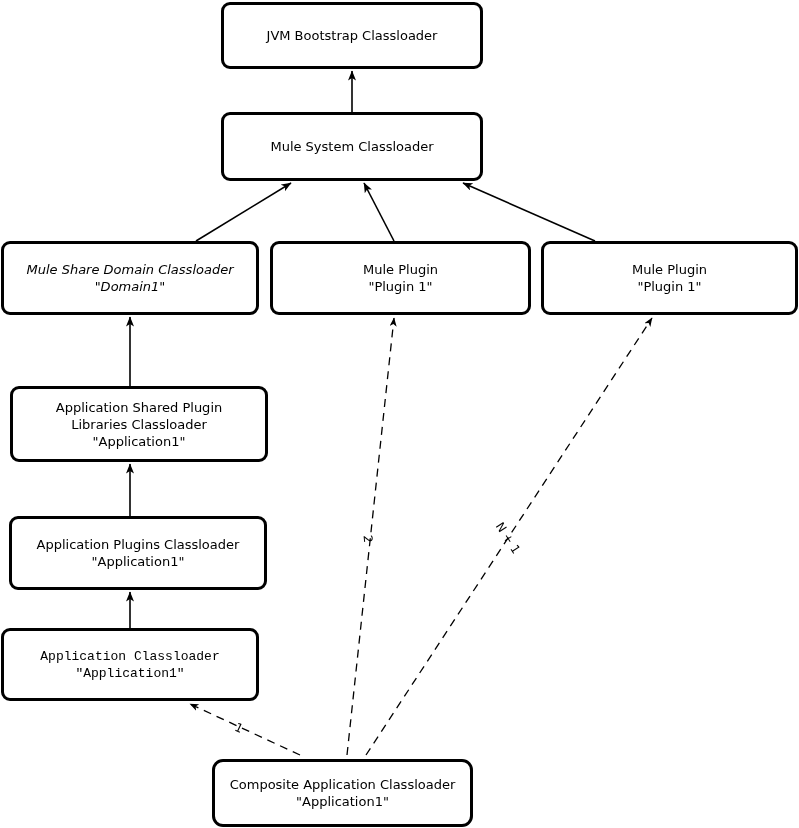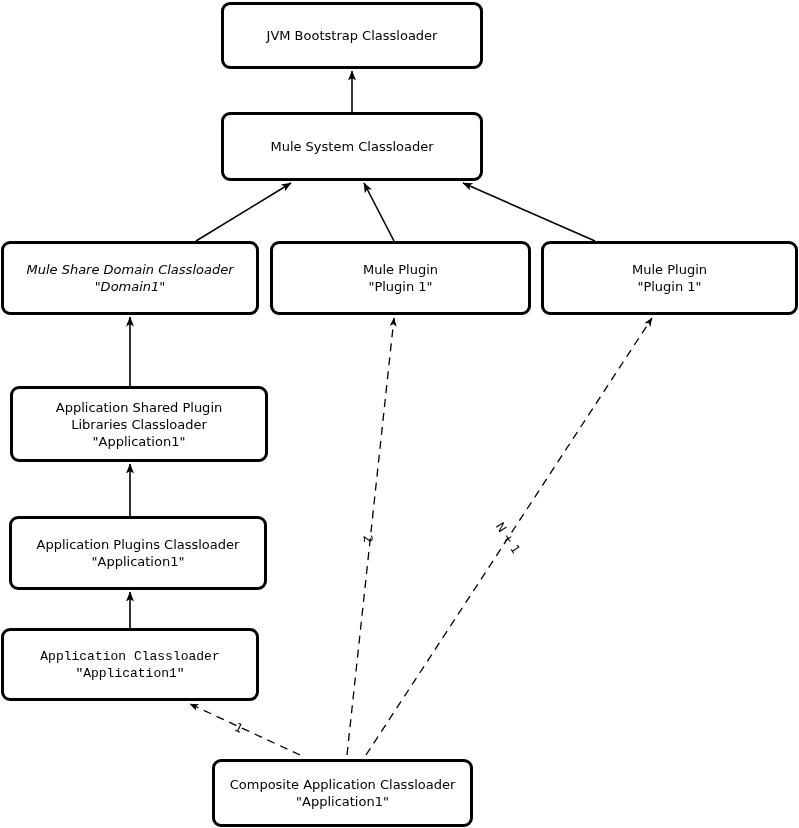--- a/index.html
+++ b/index.html
@@ -107,21 +107,21 @@
 "Application1"</div>
       </div>
       <div class="node" style="left: 1px; top: 516px; width: 258px; height: 74px; border-color: rgb(0, 0, 0); margin-left: 8px;">
         <div class="node-label">Application Plugins Classloader
 "Application1"</div>
       </div>
       <div class="node" style="left: 1px; top: 628px; width: 258px; height: 73px; border-color: rgb(0, 0, 0); font-family: Liberation Mono, monospace;">
         <div class="node-label">Application Classloader
 "Application1"</div>
       </div>
-      <div class="node" style="left: 212px; top: 759px; width: 261px; height: 68px; border-color: rgb(0, 0, 0);">
+      <div class="node" style="left: 212px; top: 759px; width: 261px; height: 68px; border-color: rgb(0, 0, 0); border-radius: 11px;">
         <div class="node-label">Composite Application Classloader
 "Application1"</div>
       </div>
     </div>
   <div id="edge-label-layer">
       <div class="edge-label" style="left: 239px; top: 728px; transform: translate(-50%, -50%) rotate(25deg);">1</div>
       <div class="edge-label" style="left: 368px; top: 539px; transform: translate(-50%, -50%) rotate(84deg);">2</div>
       <div class="edge-label" style="left: 508px; top: 538px; transform: translate(-50%, -50%) rotate(57deg);">N + 1</div>
     </div>
 

